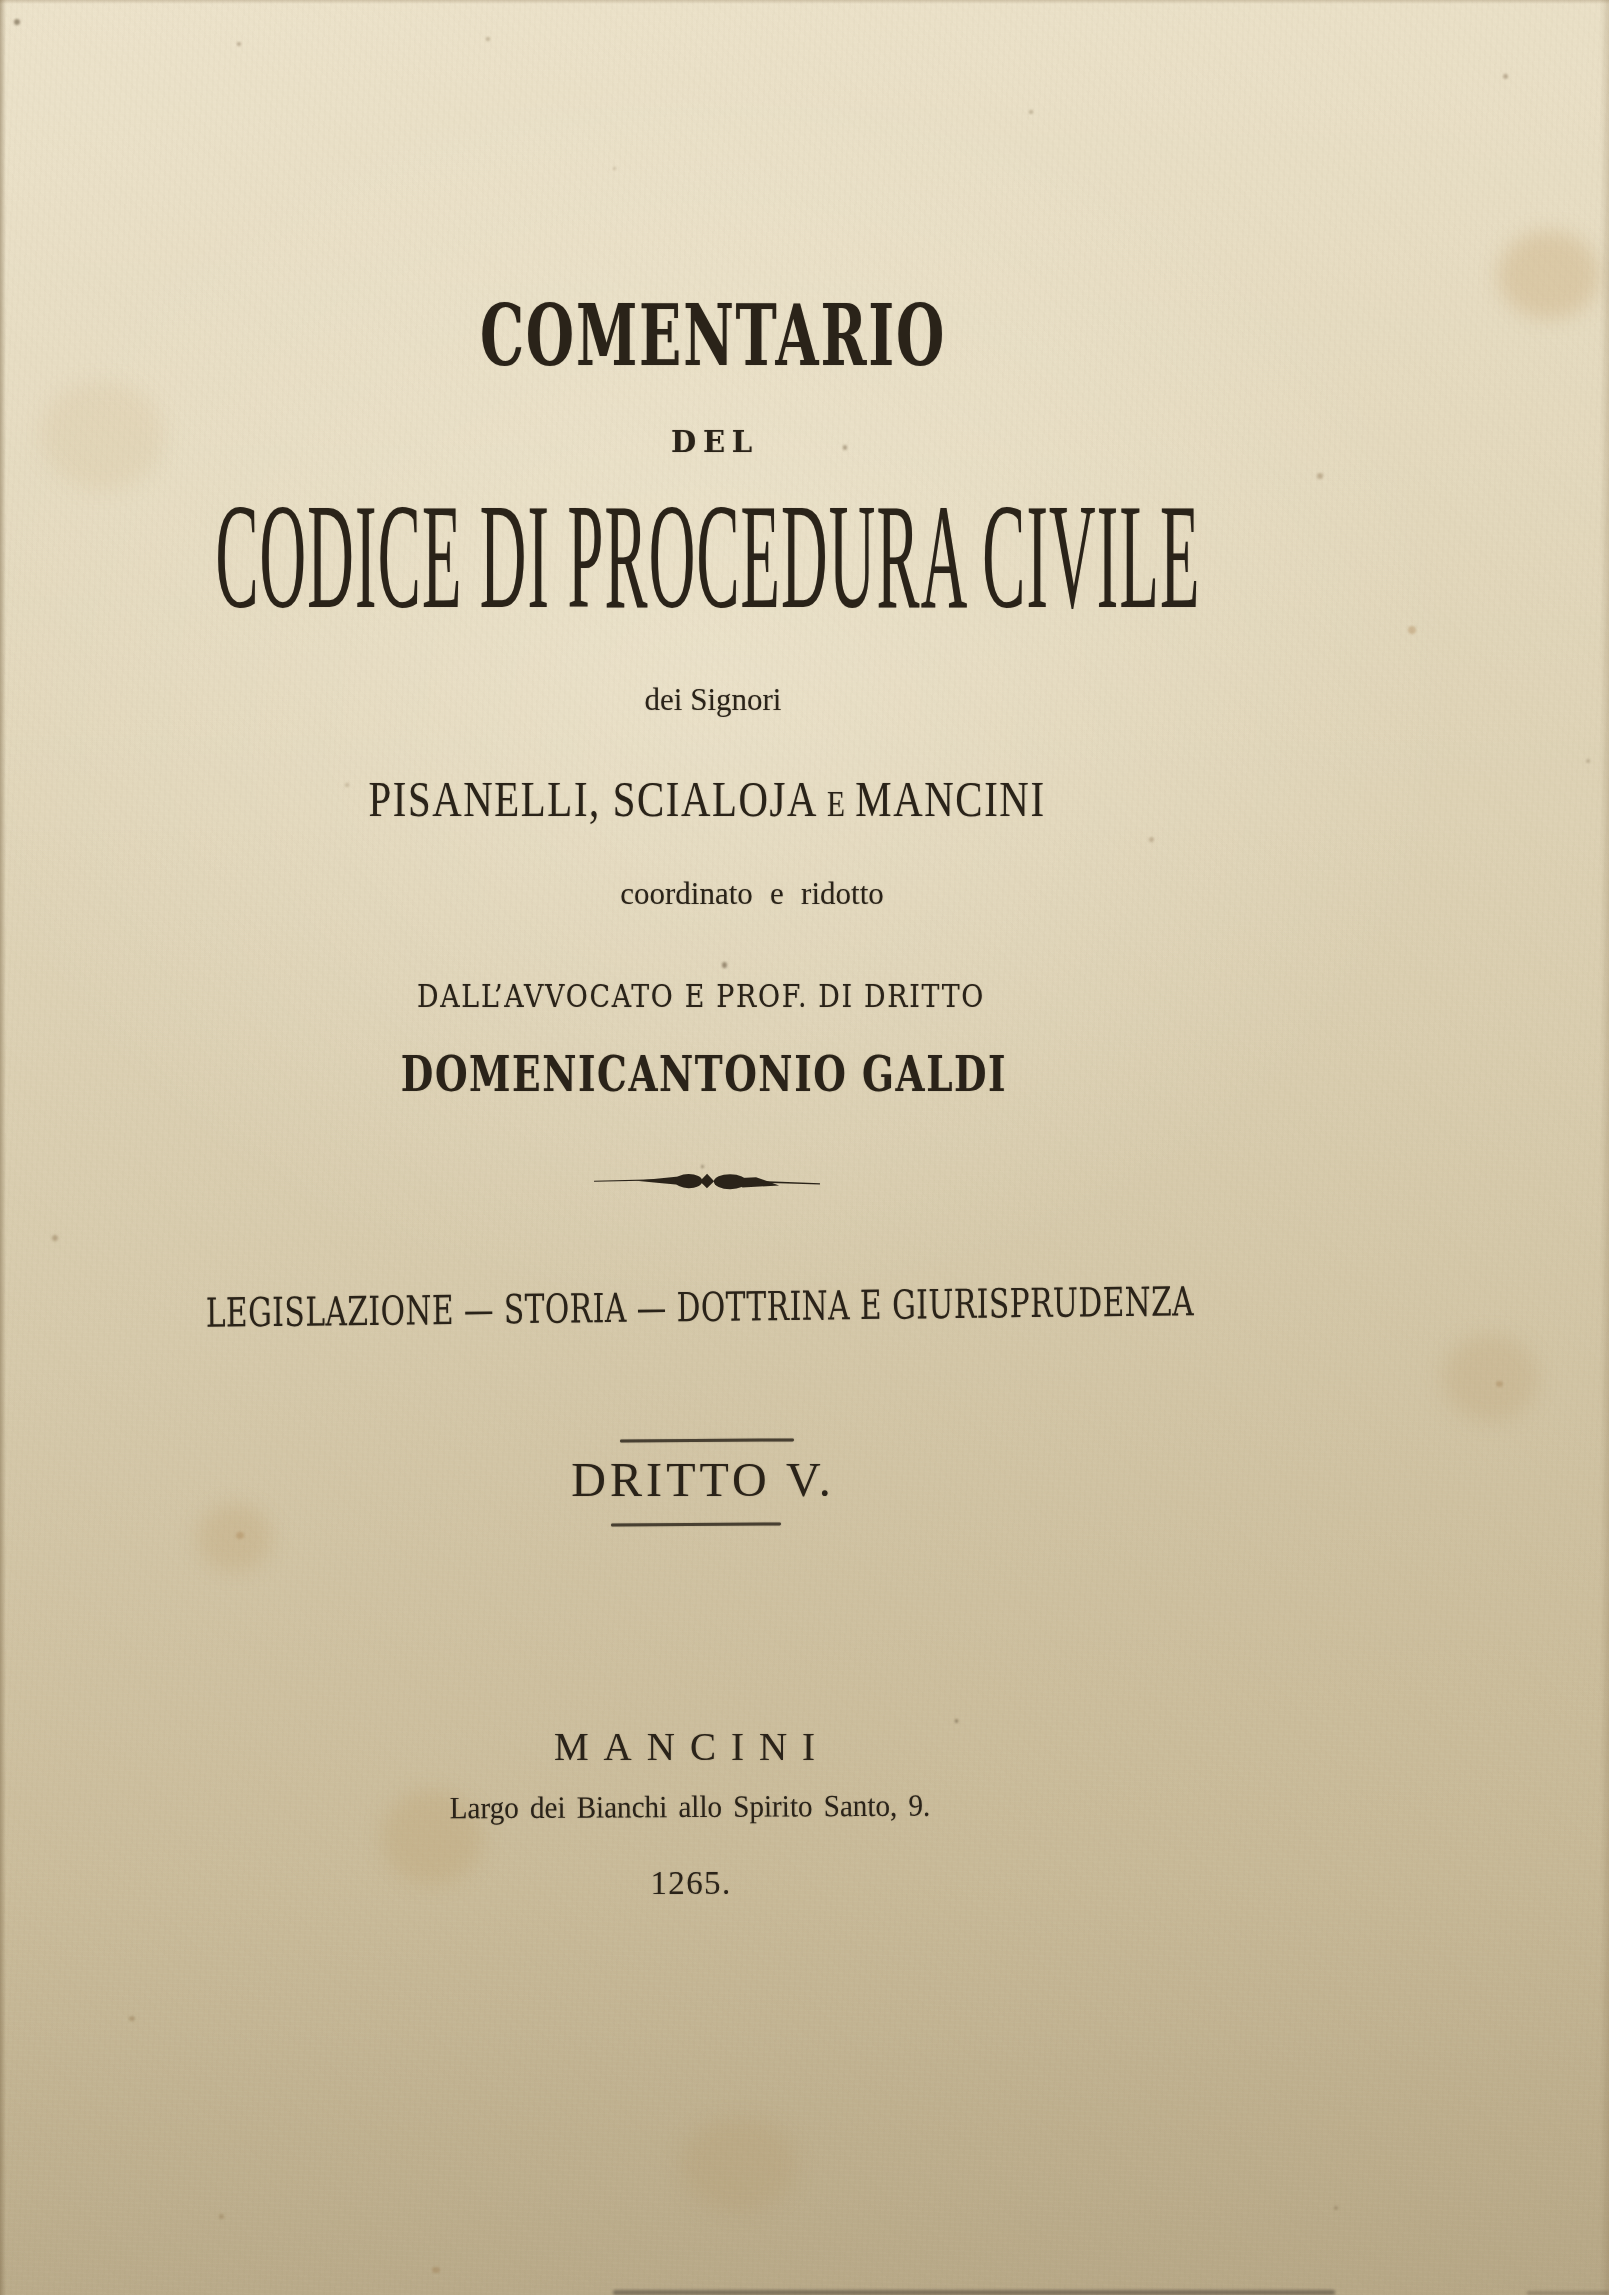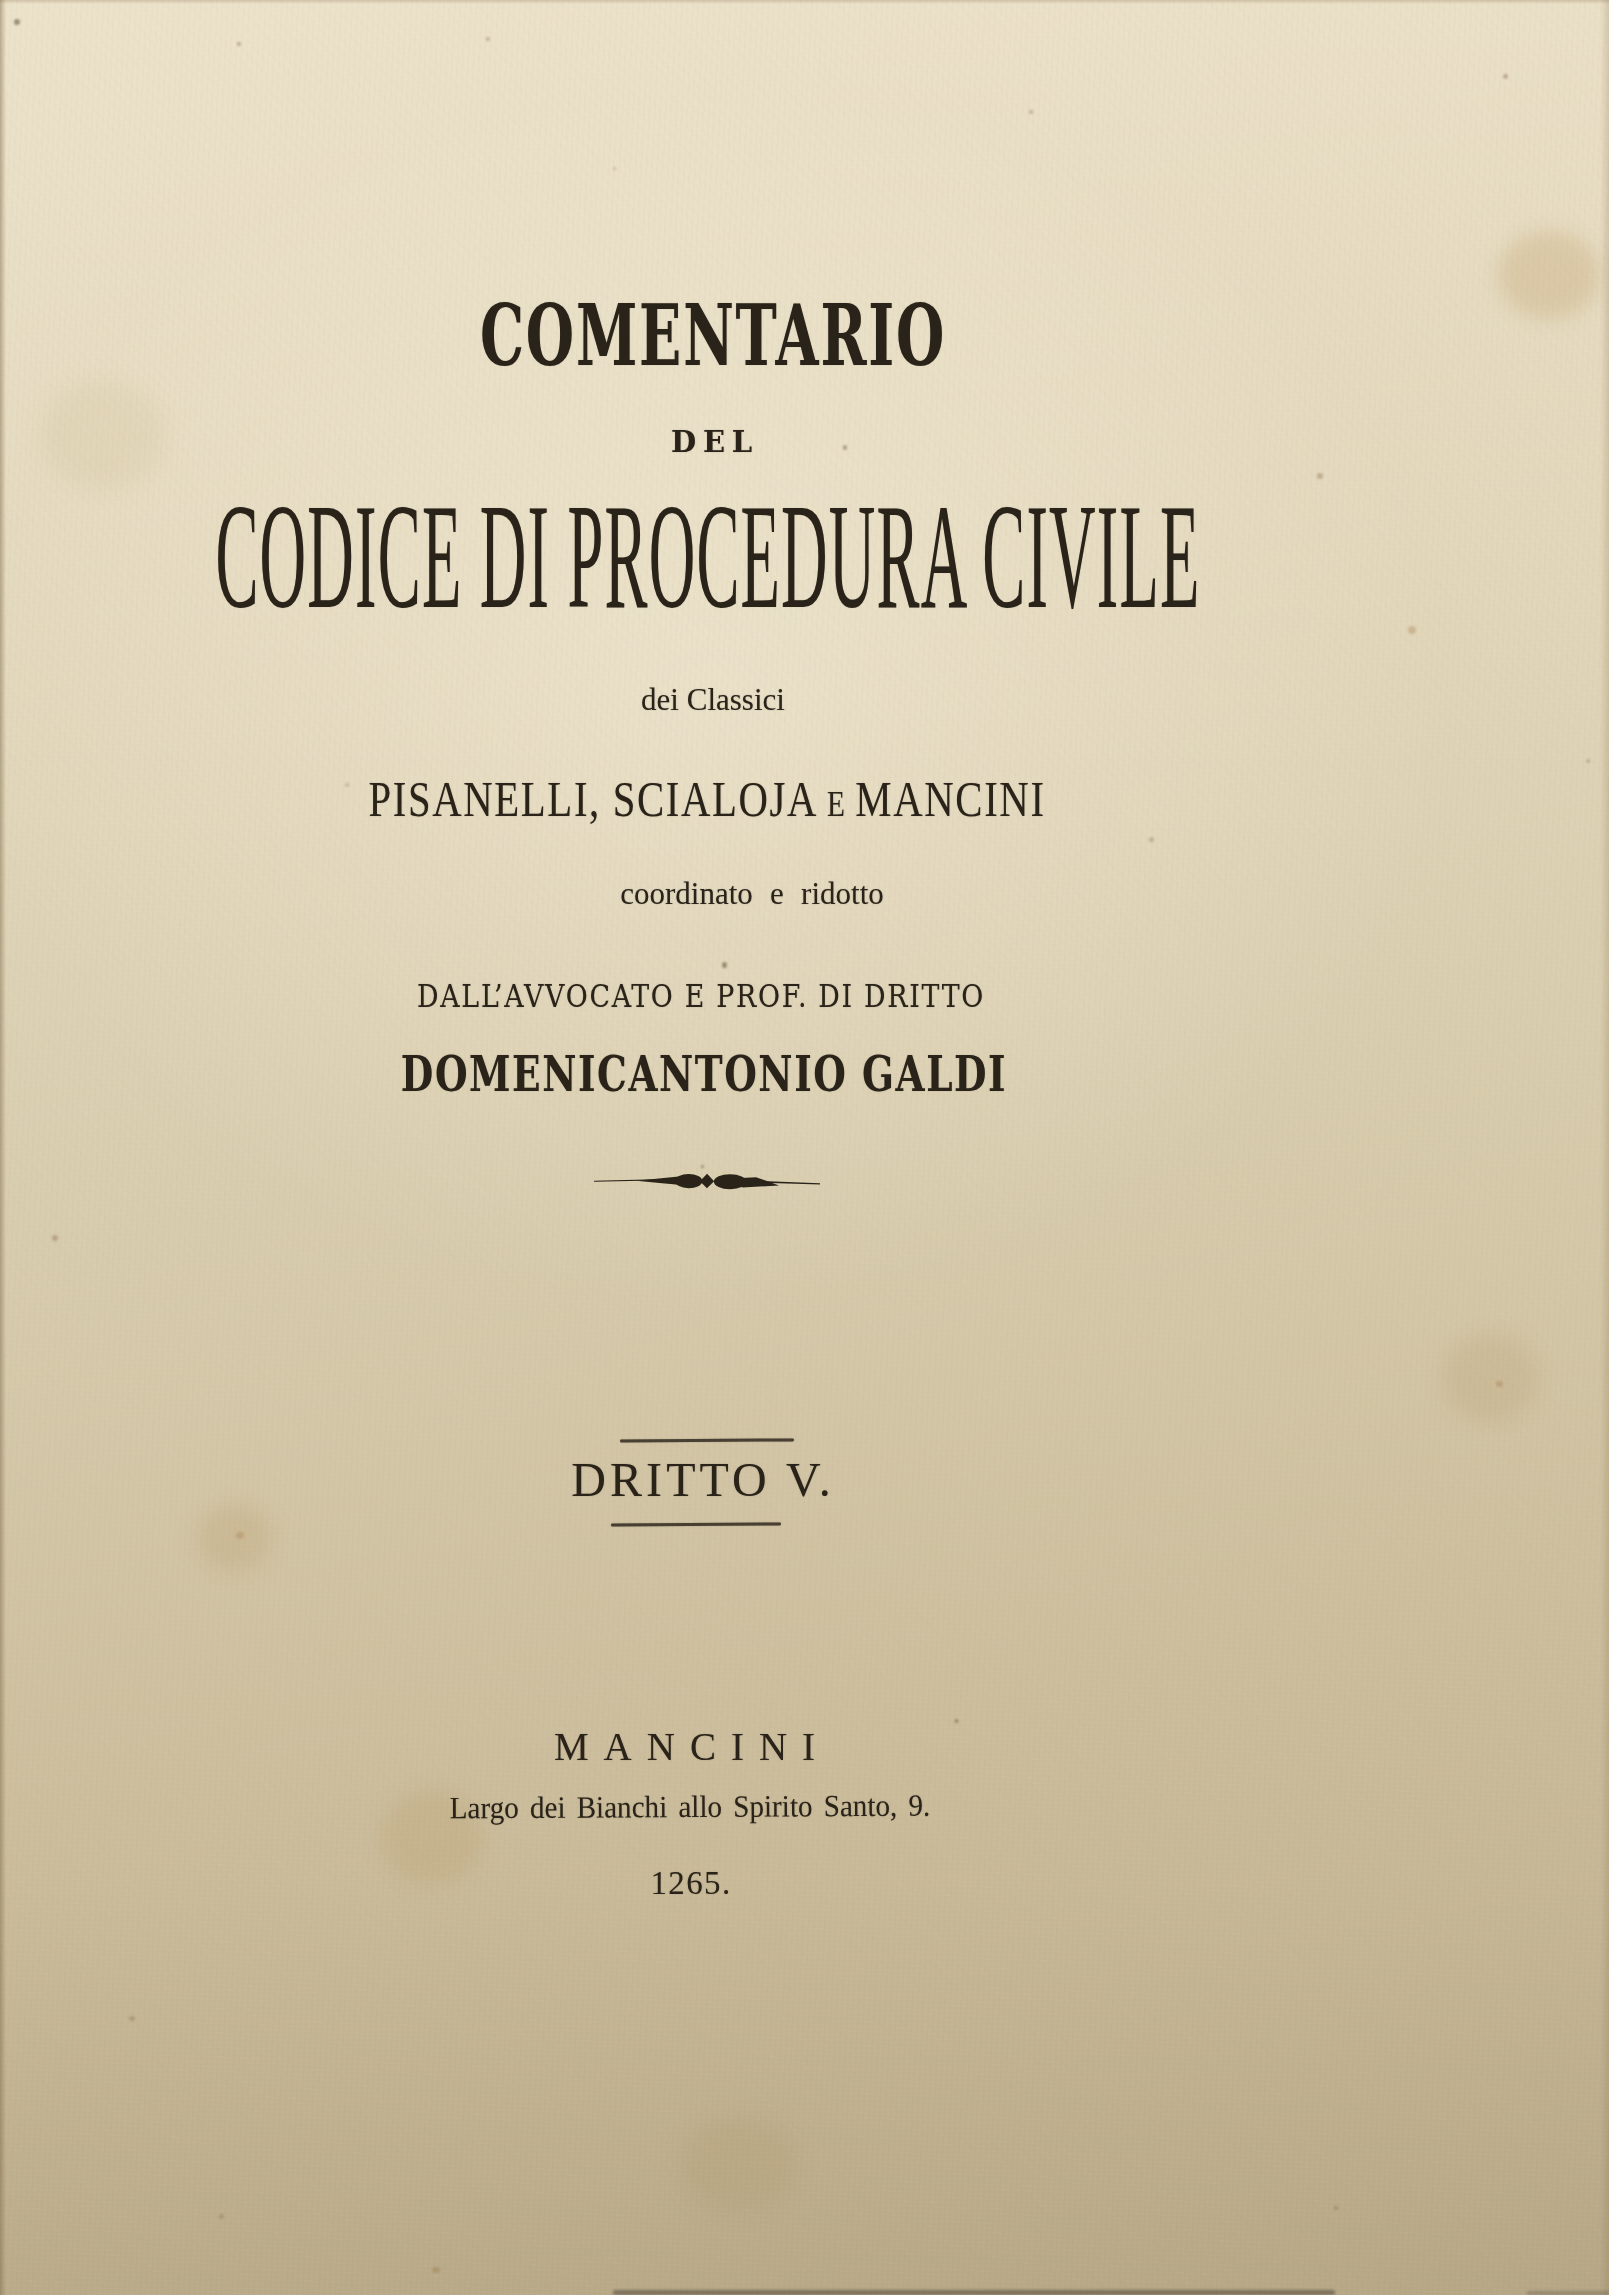--- a/index.html
+++ b/index.html
@@ -166,21 +166,21 @@
 
     <div class="line t-del">
       <span class="fit">DEL</span>
     </div>
 
     <div class="line t-code">
       <span class="fit">CODICE DI PROCEDURA CIVILE</span>
     </div>
 
     <div class="line t-signori">
-      <span class="fit">dei Classici</span>
+      <span class="fit">dei Signori</span>
     </div>
 
     <div class="line t-authors">
       <span class="fit">
         <span>PISANELLI, SCIALOJA</span><span class="conj">E</span><span>MANCINI</span>
       </span>
     </div>
 
     <div class="line t-coord">
       <span class="fit">coordinato e ridotto</span>
@@ -203,20 +203,23 @@
             <ellipse cx="139" cy="16.5" rx="20" ry="10.5"></ellipse>
             <path d="M166,5.5 L176.5,16.5 L166,27 L155.5,16.5 Z"></path>
             <ellipse cx="200" cy="17" rx="24" ry="11"></ellipse>
             <path d="M208,12 L238,10 L272,22 L218,25.5 Z"></path>
             <path d="M240,15.5 L332,18.2 L332,20 L240,18.2 Z"></path>
           </g>
         </svg>
       </span>
     </div>
 
+    <div class="line t-series">
+      <span class="fit">LEGISLAZIONE — STORIA — DOTTRINA E GIURISPRUDENZA</span>
+    </div>
 
     <div class="rule rule-above"></div>
 
     <div class="line t-volume">
       <span class="fit">DRITTO V.</span>
     </div>
 
     <div class="rule rule-below"></div>
 
     <div class="line t-city">

